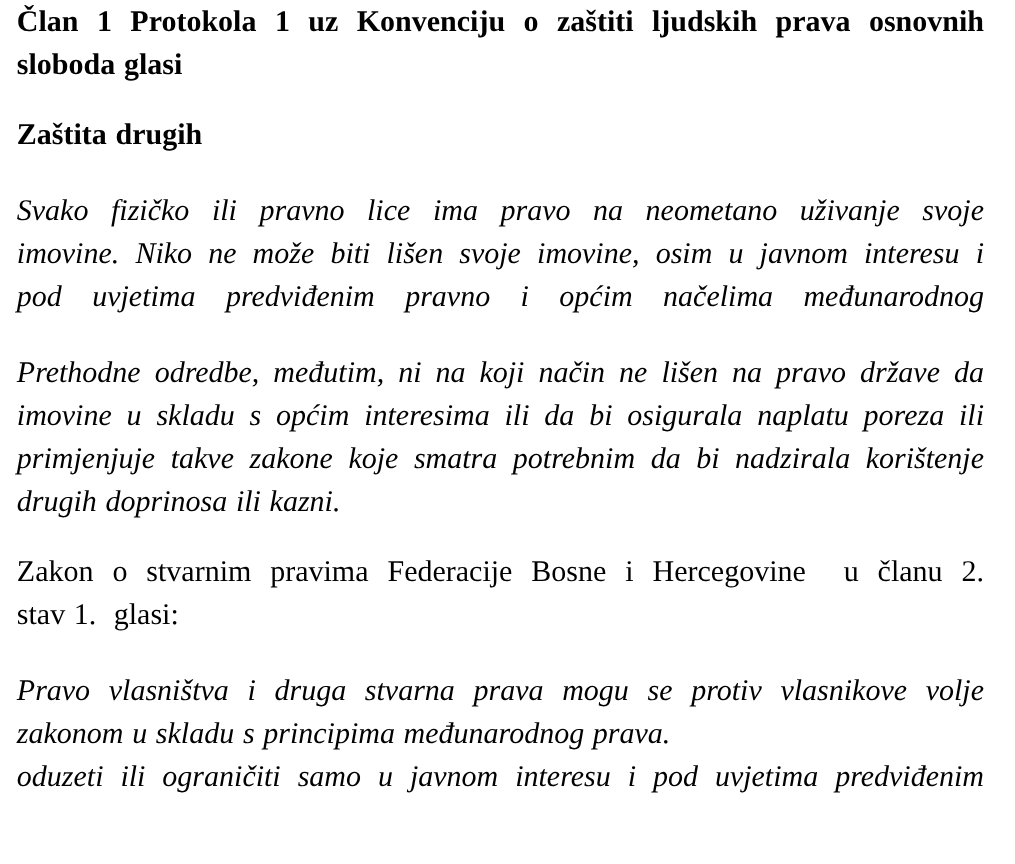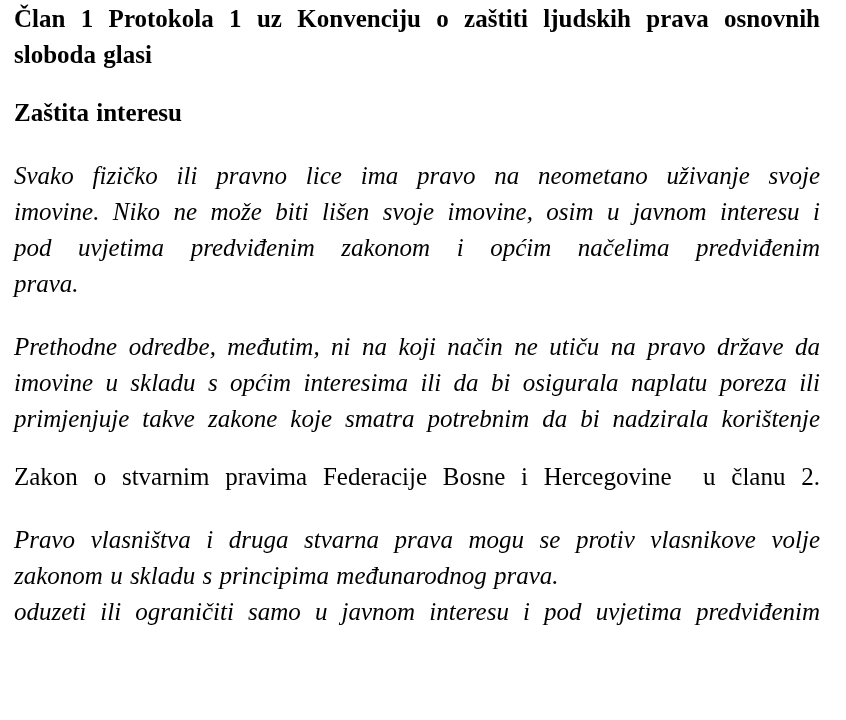--- a/index.html
+++ b/index.html
@@ -36,34 +36,35 @@
 </style>
 </head>
 <body>
 
 <div class="doc">
   <div class="block bold">
       <div class="line">Član 1 Protokola 1 uz Konvenciju o zaštiti ljudskih prava osnovnih</div>
       <div class="line last">sloboda glasi</div>
     </div>
   <div class="block bold">
-      <div class="line last">Zaštita interesu</div>
+      <div class="line last">Zaštita drugih</div>
     </div>
   <div class="block italic">
       <div class="line">Svako fizičko ili pravno lice ima pravo na neometano uživanje svoje</div>
       <div class="line">imovine. Niko ne može biti lišen svoje imovine, osim u javnom interesu i</div>
-      <div class="line">pod uvjetima predviđenim zakonom i općim načelima predviđenim</div>
-      <div class="line last">prava.</div>
+      <div class="line">pod uvjetima predviđenim pravno i općim načelima međunarodnog</div>
     </div>
   <div class="block italic">
-      <div class="line">Prethodne odredbe, međutim, ni na koji način ne utiču na pravo države da</div>
+      <div class="line">Prethodne odredbe, međutim, ni na koji način ne lišen na pravo države da</div>
       <div class="line">imovine u skladu s općim interesima ili da bi osigurala naplatu poreza ili</div>
       <div class="line">primjenjuje takve zakone koje smatra potrebnim da bi nadzirala korištenje</div>
+      <div class="line last">drugih doprinosa ili kazni.</div>
     </div>
   <div class="block normal">
       <div class="line">Zakon o stvarnim pravima Federacije Bosne i Hercegovine&nbsp; u članu 2.</div>
+      <div class="line last">stav 1.&nbsp; glasi:</div>
     </div>
   <div class="block italic">
       <div class="line">Pravo vlasništva i druga stvarna prava mogu se protiv vlasnikove volje</div>
       <div class="line last">zakonom u skladu s principima međunarodnog prava.</div>
       <div class="line">oduzeti ili ograničiti samo u javnom interesu i pod uvjetima predviđenim</div>
     </div>
 </div>
 
 </body></html>

